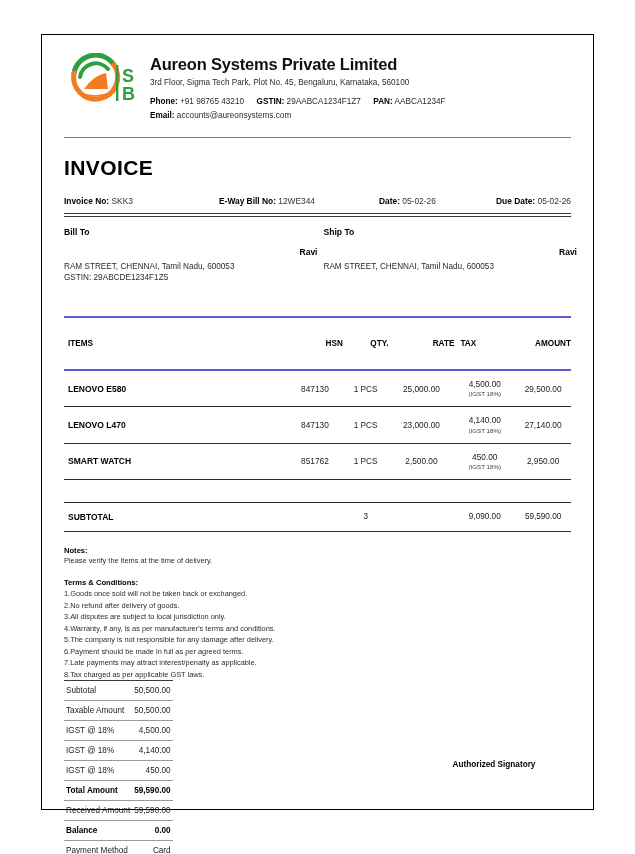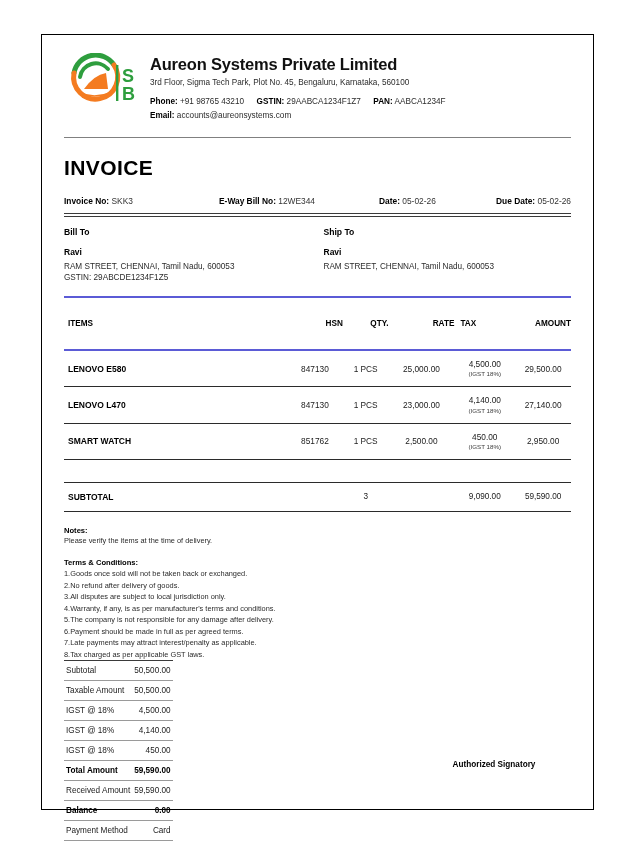--- a/index.html
+++ b/index.html
@@ -101,35 +101,36 @@
     border: 0;
     border-top: 1px solid #3a3a3a;
     border-bottom: 1px solid #3a3a3a;
     height: 2px;
     margin: 0 0 10px 0;
   }
 
   
   .addr-row {
     display: flex;
-    padding-bottom: 12px;
+    padding-bottom: 32px;
   }
   .addr-col { flex: 0 0 50%; }
   .addr-col.ship { padding-left: 6px; }
   .addr-heading {
     font-size: 8.6px;
     font-weight: bold;
     color: #000;
     margin-bottom: 10px;
   }
   .addr-name {
     font-size: 8.5px;
     font-weight: bold;
     color: #000;
     margin-bottom: 4px;
+    text-align: right;
   }
   .addr-line {
     font-size: 8.2px;
     color: #2b2b2b;
     line-height: 1.45;
   }
 
   
   .items-table {
     width: 100%;

